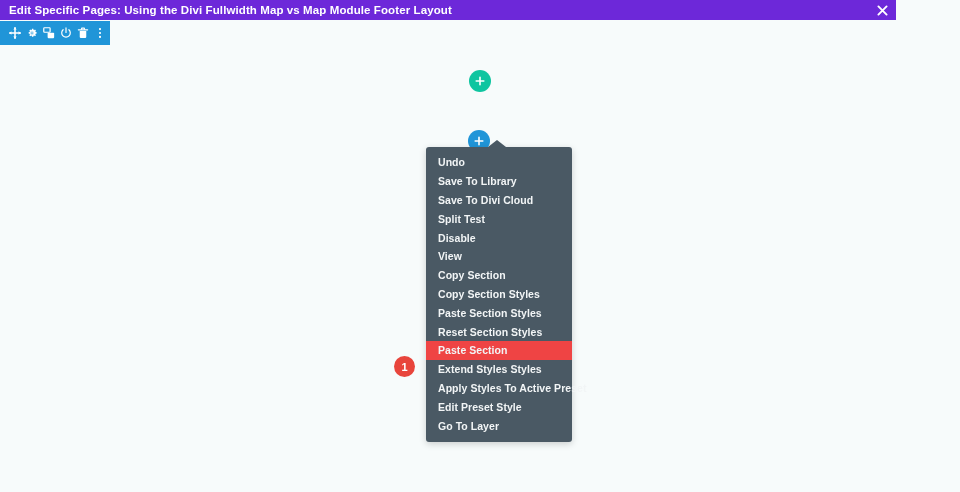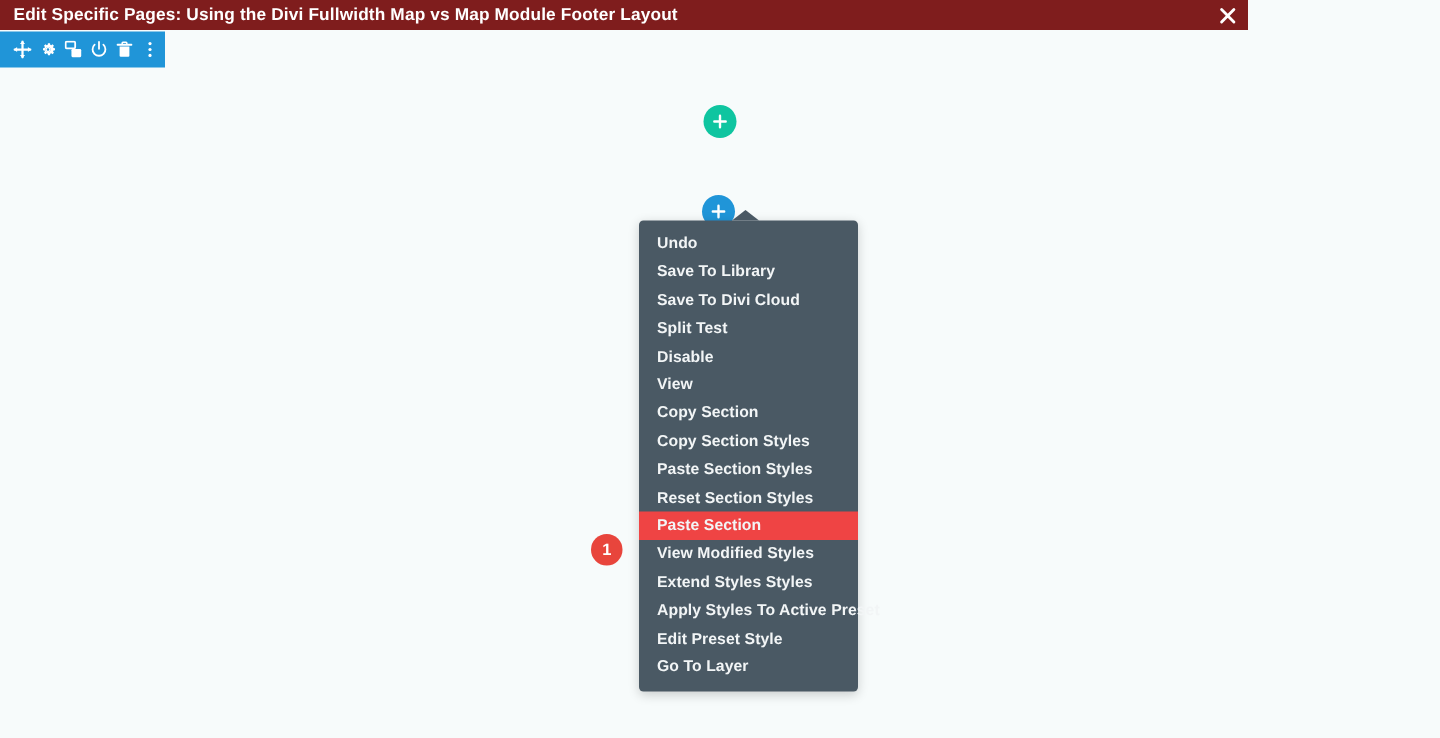--- a/index.html
+++ b/index.html
@@ -6,22 +6,22 @@
   html, body {
     width: 960px; height: 492px;
     font-family: "Liberation Sans", sans-serif;
     background: #f7fbfb;
     overflow: hidden;
   }
   #app { position: relative; width: 960px; height: 492px; background: #f7fbfb; }
 
   
   #titlebar {
-    position: absolute; left: 0; top: 0; width: 832px; height: 20px;
-    background: #7f1d1d;
+    position: absolute; left: 0; top: 0; width: 896px; height: 20px;
+    background: #6d28d9;
     display: flex; align-items: center; justify-content: space-between;
   }
   #titlebar .title {
     color: #ffffff; font-size: 11.5px; font-weight: bold;
     padding-left: 9px; letter-spacing: 0.1px; white-space: nowrap;
     line-height: 20px;
   }
   #titlebar .close-btn {
     width: 28px; height: 20px; display: flex; align-items: center; justify-content: center;
     color: #ffffff; cursor: pointer;
@@ -173,21 +173,20 @@
     <div class="menu-item">Save To Library</div>
     <div class="menu-item">Save To Divi Cloud</div>
     <div class="menu-item">Split Test</div>
     <div class="menu-item">Disable</div>
     <div class="menu-item">View</div>
     <div class="menu-item">Copy Section</div>
     <div class="menu-item">Copy Section Styles</div>
     <div class="menu-item">Paste Section Styles</div>
     <div class="menu-item">Reset Section Styles</div>
     <div class="menu-item active">Paste Section</div>
-    <div class="menu-item">View Modified Styles</div>
     <div class="menu-item">Extend Styles Styles</div>
     <div class="menu-item">Apply Styles To Active Preset</div>
     <div class="menu-item">Edit Preset Style</div>
     <div class="menu-item">Go To Layer</div>
   </div>
 
   <div id="step-badge">1</div>
 
 </div>
 

